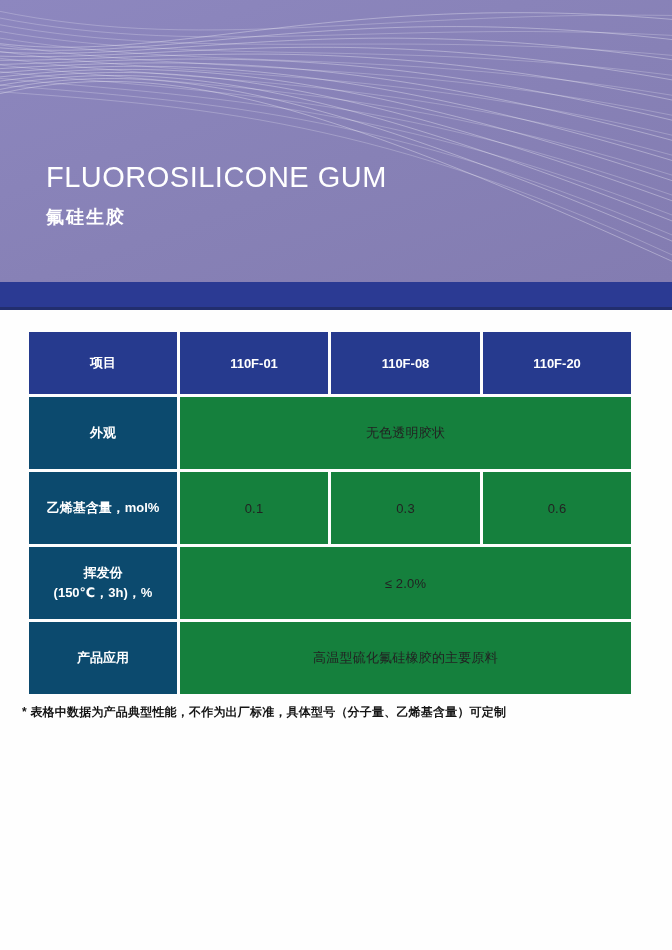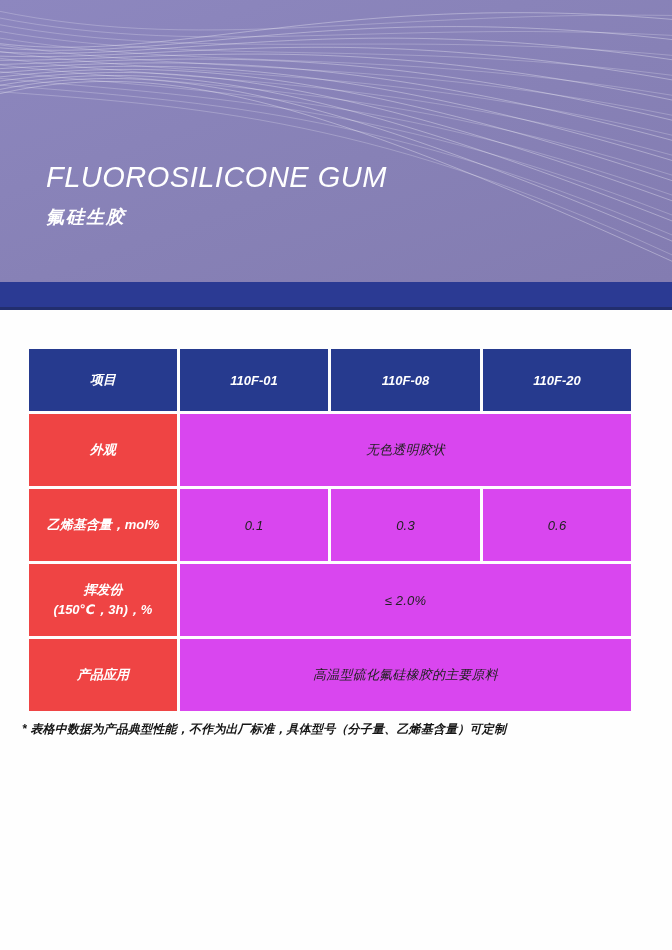--- a/index.html
+++ b/index.html
@@ -2,21 +2,21 @@
 <html><head>
 <meta charset="utf-8">
 <style>
   * { margin: 0; padding: 0; box-sizing: border-box; }
   html, body { width: 672px; height: 950px; }
   body {
     font-family: "Liberation Sans", "DejaVu Sans", sans-serif;
     background: #fefefe;
     overflow: hidden;
   }
-  .page { width: 672px; height: 950px; position: relative; background: #fefefe; font-style: italic; }
+  .page { width: 672px; height: 950px; position: relative; background: #fefefe; }
 
   
   .hero {
     position: relative;
     width: 672px; height: 282px;
     background: linear-gradient(160deg, #8d87bf 0%, #8781b6 55%, #837cb1 100%);
     overflow: hidden;
   }
   .hero svg { position: absolute; inset: 0; }
   .hero-titles { position: absolute; left: 46px; top: 162px; color: #ffffff; }
@@ -28,42 +28,42 @@
   }
 
   
   .band {
     width: 672px; height: 28px;
     background: #2b3a93;
     border-bottom: 3px solid #222e6e;
   }
 
   
-  .content { padding-top: 36px; }
+  .content { padding-top: 19px; }
   table.spec {
     margin-left: 26px;
     width: 608px;
     border-collapse: separate;
     border-spacing: 3px;
     table-layout: fixed;
   }
   table.spec th, table.spec td {
     text-align: center; vertical-align: middle;
     font-size: 13px;
   }
   th.col-head {
     background: #263a8e; color: #ffffff; font-weight: 700;
     height: 62px;
   }
   td.row-label {
-    background: #ef4444; color: #ffffff; font-weight: 700;
+    background: #0c4a6e; color: #ffffff; font-weight: 700;
     height: 72px; white-space: pre-line; line-height: 1.55;
   }
   td.val {
-    background: #d946ef; color: #222222; font-weight: 400;
+    background: #15803d; color: #222222; font-weight: 400;
     height: 72px; letter-spacing: 0.2px;
   }
 
   .footnote {
     margin: 7px 0 0 22px;
     font-size: 12px; font-weight: 600; color: #151515;
     letter-spacing: 0.2px;
   }
 </style>
 </head>

